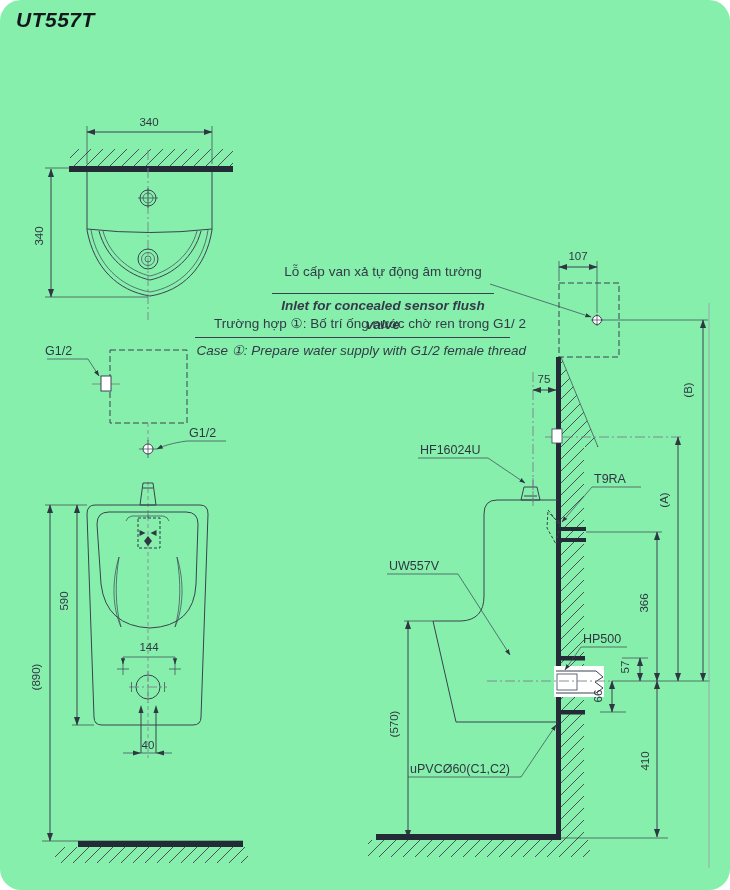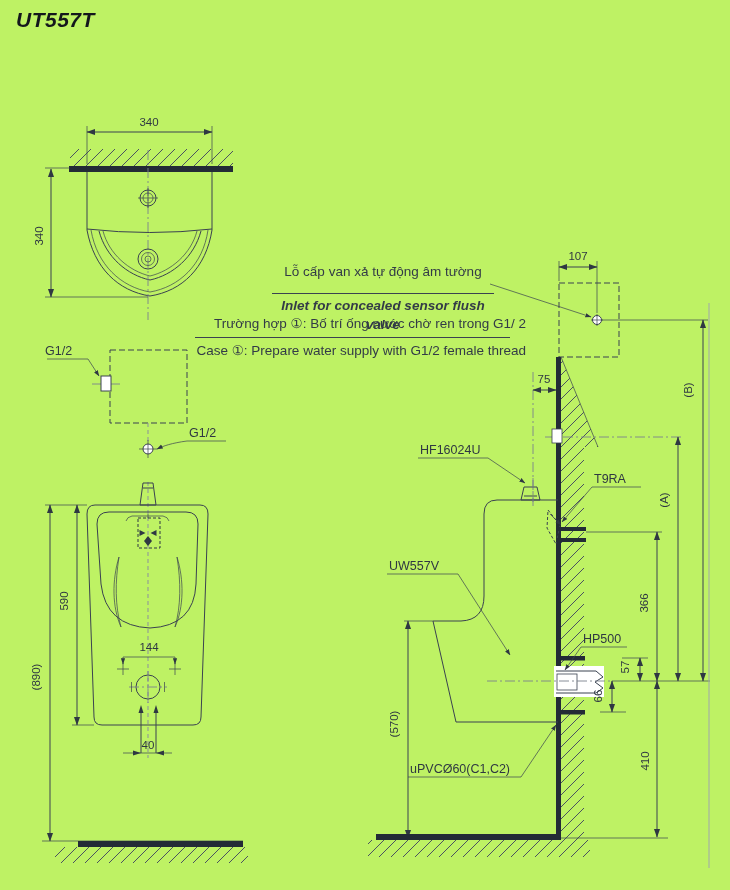--- a/index.html
+++ b/index.html
@@ -1,27 +1,27 @@
 <!DOCTYPE html>
 <html><head>
 <meta charset="utf-8">
 <style>
   html,body{margin:0;padding:0;background:#fff;}
-  #stage{position:relative;width:730px;height:890px;background:#bef264;overflow:hidden;
-         font-family:"Liberation Sans",sans-serif;color:#2f3842;}
+  #stage{position:relative;width:730px;height:890px;background:#86efac;overflow:hidden;
+         font-family:"Liberation Sans",sans-serif;color:#2f3842;border-radius:21px;}
   #title{position:absolute;left:16px;top:8px;font-size:21px;font-weight:bold;
          font-style:italic;color:#14171c;letter-spacing:.5px;}
   svg{position:absolute;left:0;top:0;}
   .notes{position:absolute;font-size:13.5px;color:#333b47;line-height:19px;}
   #inlet-note{left:272px;top:262px;width:222px;text-align:center;}
   #inlet-note .vi{border-bottom:1px solid #3a4250;padding-bottom:12px;}
   #inlet-note .en{font-style:italic;padding-top:2px;font-weight:bold;}
   #case-note{left:196px;top:314px;width:330px;text-align:right;}
   #case-note .rule{border-top:1px solid #3a4250;width:315px;margin:4px 0 3px -1px;height:0;}
-  #case-note .en{}
+  #case-note .en{font-style:italic;}
   text{fill:#2f3842;font-family:"Liberation Sans",sans-serif;font-size:11.5px;}
   text.part{font-size:12.5px;}
   .ln{stroke:#3a4250;stroke-width:1;fill:none;}
   .tn{stroke:#3a4250;stroke-width:.7;fill:none;}
   .cl{stroke:#7a818c;stroke-width:.9;fill:none;stroke-dasharray:10 3 2 3;}
 </style>
 </head>
 <body>
 
 <div id="stage">

